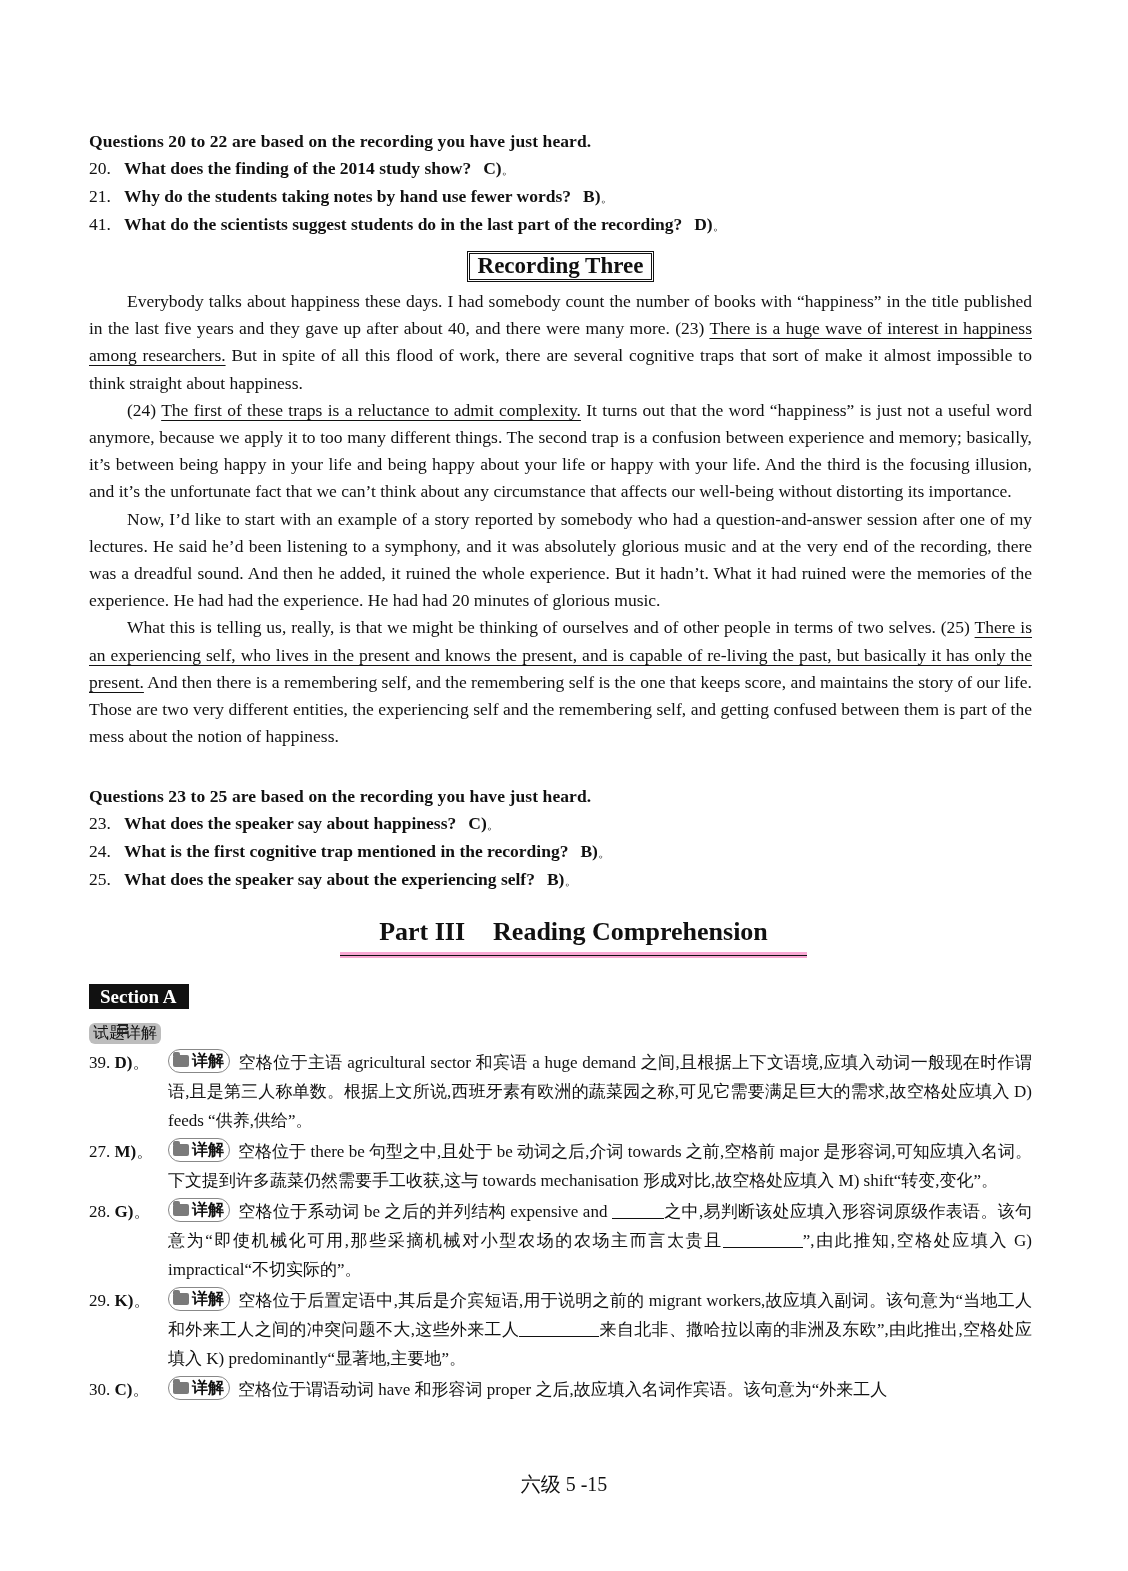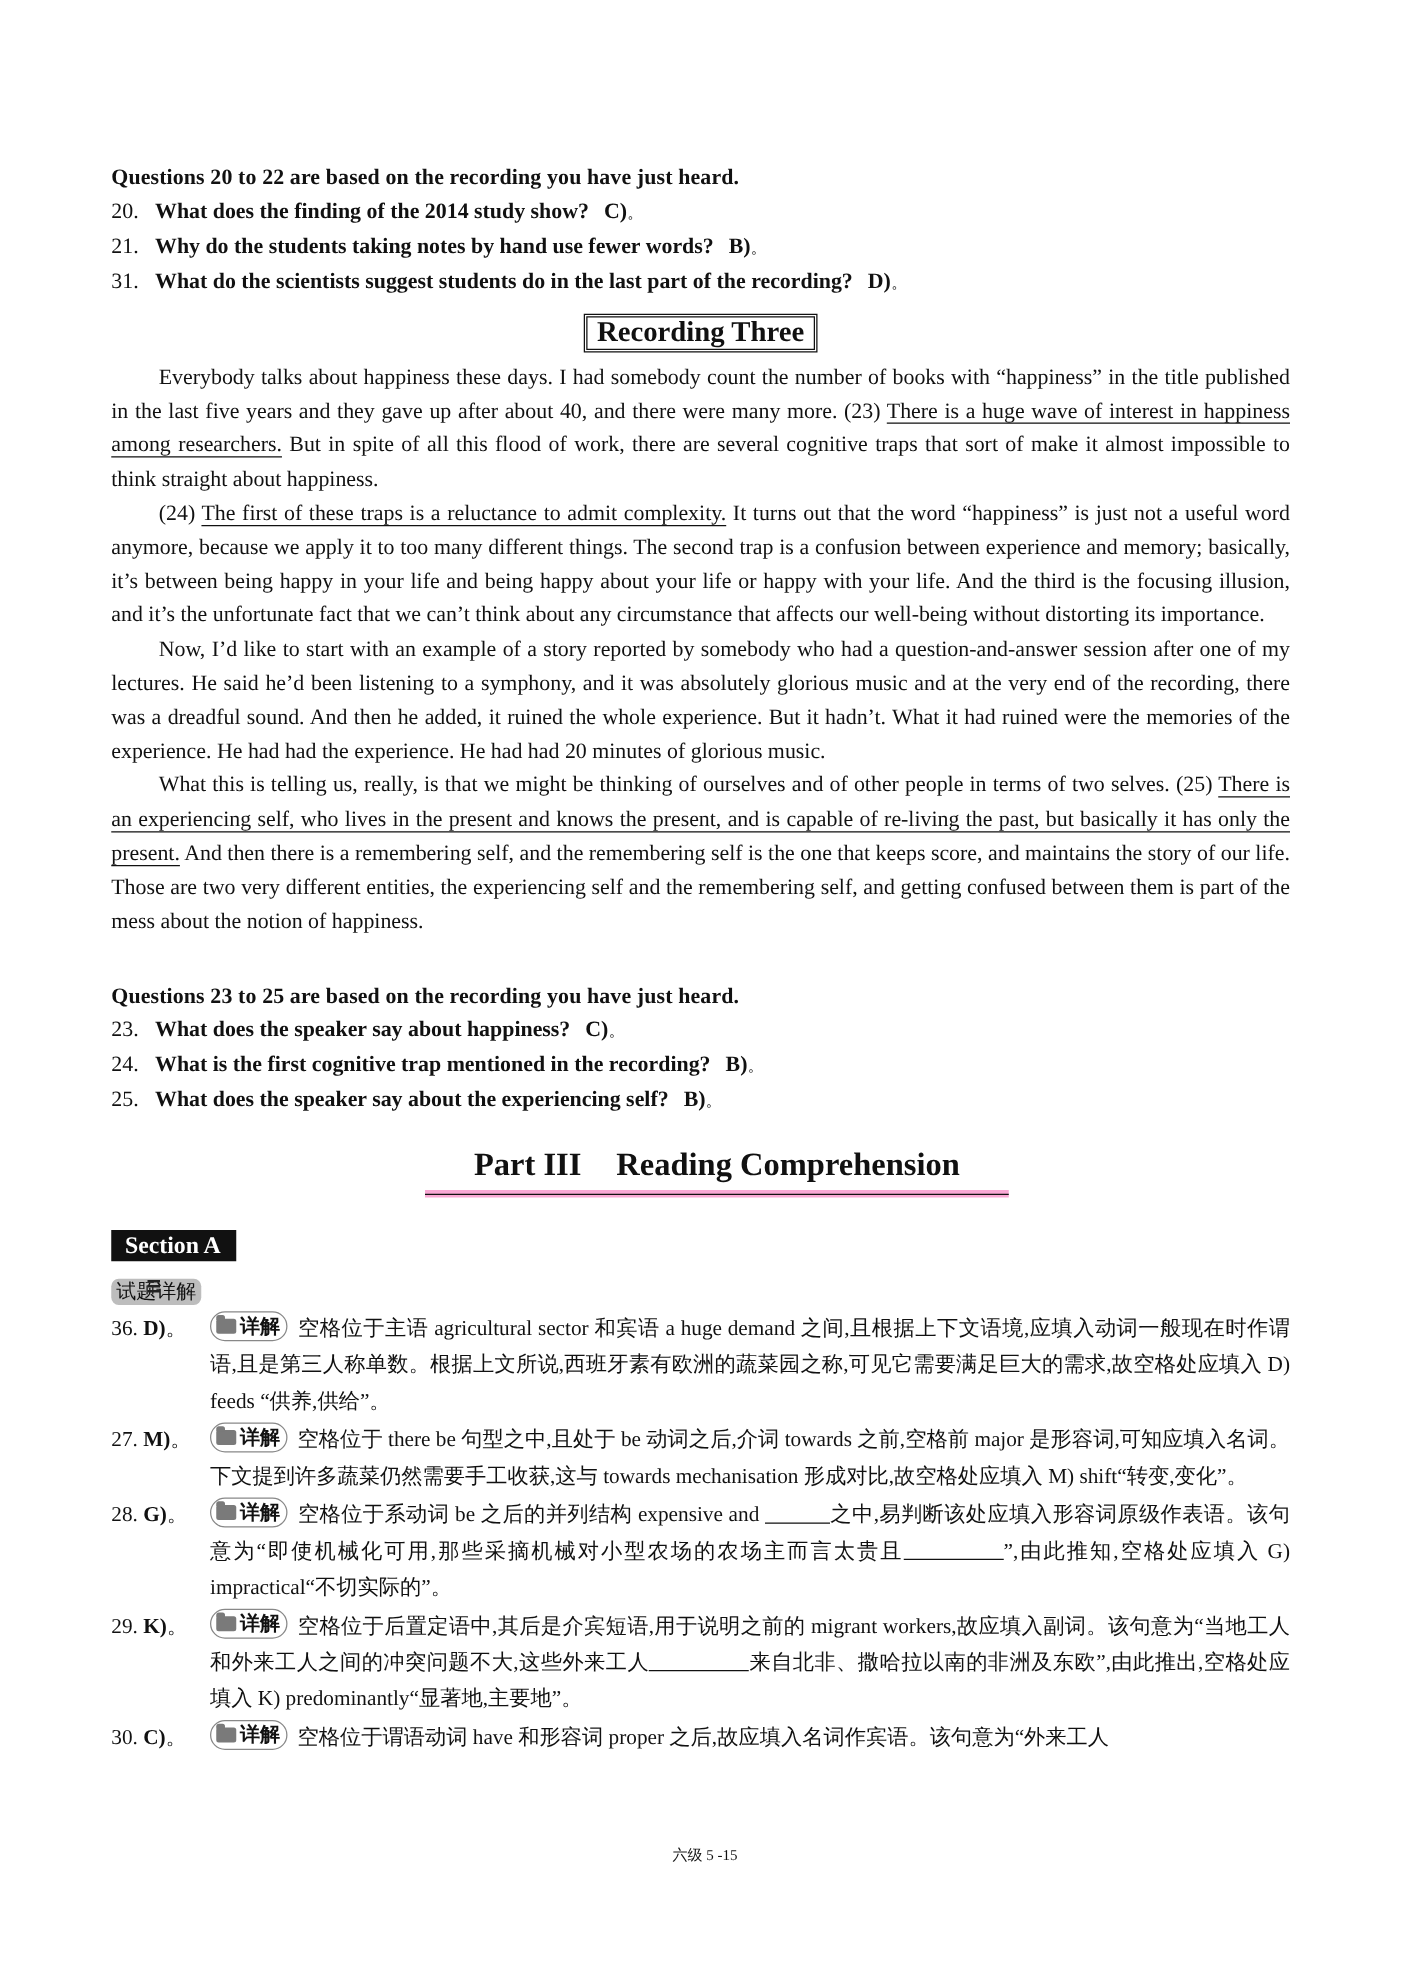--- a/index.html
+++ b/index.html
@@ -55,37 +55,37 @@
   .pill {
     display: inline-flex; align-items: center; border: 1px solid #888; border-radius: 12px;
     height: 22px; padding: 0 5px 0 4px; margin-right: 8px; vertical-align: 1px;
     font-family: "DejaVu Sans", sans-serif; font-weight: bold; font-size: 16px; line-height: 20px; background: #fff;
   }
   .pill .folder { width: 16px; height: 12px; background: #7a7a7a; border-radius: 2px; margin-right: 3px; position: relative; }
   .pill .folder::before { content: ""; position: absolute; left: 0; top: -3px; width: 7px; height: 4px; background: #7a7a7a; border-radius: 2px 2px 0 0; }
   .blank { display: inline-block; border-bottom: 1px solid #111; height: 16px; vertical-align: -2px; }
   .footer {
     position: absolute; left: 0; width: 1128px; top: 1473px; text-align: center;
-    font-size: 12px; line-height: 22px;
+    font-size: 20px; line-height: 22px;
   }
 </style>
 </head>
 <body>
 
 <div class="page">
 
   <div class="q-head">Questions 20 to 22 are based on the recording you have just heard.</div>
   <div class="q-line">
     <span class="num">20.</span><span class="qt">What does the finding of the 2014 study show?</span><span class="ans">C)</span><span class="period">。</span>
   </div>
   <div class="q-line">
     <span class="num">21.</span><span class="qt">Why do the students taking notes by hand use fewer words?</span><span class="ans">B)</span><span class="period">。</span>
   </div>
   <div class="q-line">
-    <span class="num">31.</span><span class="qt">What do the scientists suggest students do in the last part of the recording?</span><span class="ans">D)</span><span class="period">。</span>
+    <span class="num">41.</span><span class="qt">What do the scientists suggest students do in the last part of the recording?</span><span class="ans">D)</span><span class="period">。</span>
   </div>
 
   <div class="rec-wrap">
     <span class="rec-box">Recording Three</span>
   </div>
 
   <p class="para"><span>Everybody talks about happiness these days. I had somebody count the number of books with “happiness” in the title published in the last five years and they gave up after about 40, and there were many more. (23) </span><span class="ul">There is a huge wave of interest in happiness among researchers.</span><span> But in spite of all this flood of work, there are several cognitive traps that sort of make it almost impossible to think straight about happiness.</span></p>
   <p class="para"><span>(24) </span><span class="ul">The first of these traps is a reluctance to admit complexity.</span><span> It turns out that the word “happiness” is just not a useful word anymore, because we apply it to too many different things. The second trap is a confusion between experience and memory; basically, it’s between being happy in your life and being happy about your life or happy with your life. And the third is the focusing illusion, and it’s the unfortunate fact that we can’t think about any circumstance that affects our well-being without distorting its importance.</span></p>
   <p class="para"><span>Now, I’d like to start with an example of a story reported by somebody who had a question-and-answer session after one of my lectures. He said he’d been listening to a symphony, and it was absolutely glorious music and at the very end of the recording, there was a dreadful sound. And then he added, it ruined the whole experience. But it hadn’t. What it had ruined were the memories of the experience. He had had the experience. He had had 20 minutes of glorious music.</span></p>
   <p class="para"><span>What this is telling us, really, is that we might be thinking of ourselves and of other people in terms of two selves. (25) </span><span class="ul">There is an experiencing self, who lives in the present and knows the present, and is capable of re-living the past, but basically it has only the present.</span><span> And then there is a remembering self, and the remembering self is the one that keeps score, and maintains the story of our life. Those are two very different entities, the experiencing self and the remembering self, and getting confused between them is part of the mess about the notion of happiness.</span></p>
@@ -112,21 +112,21 @@
   <div><span class="detail-tag">
     <span class="ico">
           <i></i>
           <i></i>
           <i></i>
         </span>
         <span>试题详解</span>
   </span></div>
 
   <div class="item" style="margin-top:4px">
-    <span class="lead"><span>36.</span> <b>D)</b><span>。</span></span>
+    <span class="lead"><span>39.</span> <b>D)</b><span>。</span></span>
     <div class="body"><span class="pill">
           <span class="folder"></span>
           <span>详解</span>
         </span><span>空格位于主语 agricultural sector 和宾语 a huge demand 之间,且根据上下文语境,应填入动词一般现在时作谓语,且是第三人称单数。根据上文所说,西班牙素有欧洲的蔬菜园之称,可见它需要满足巨大的需求,故空格处应填入 D) feeds “供养,供给”。</span></div>
   </div>
 
   <div class="item">
     <span class="lead"><span>27.</span> <b>M)</b><span>。</span></span>
     <div class="body"><span class="pill">
           <span class="folder"></span>

